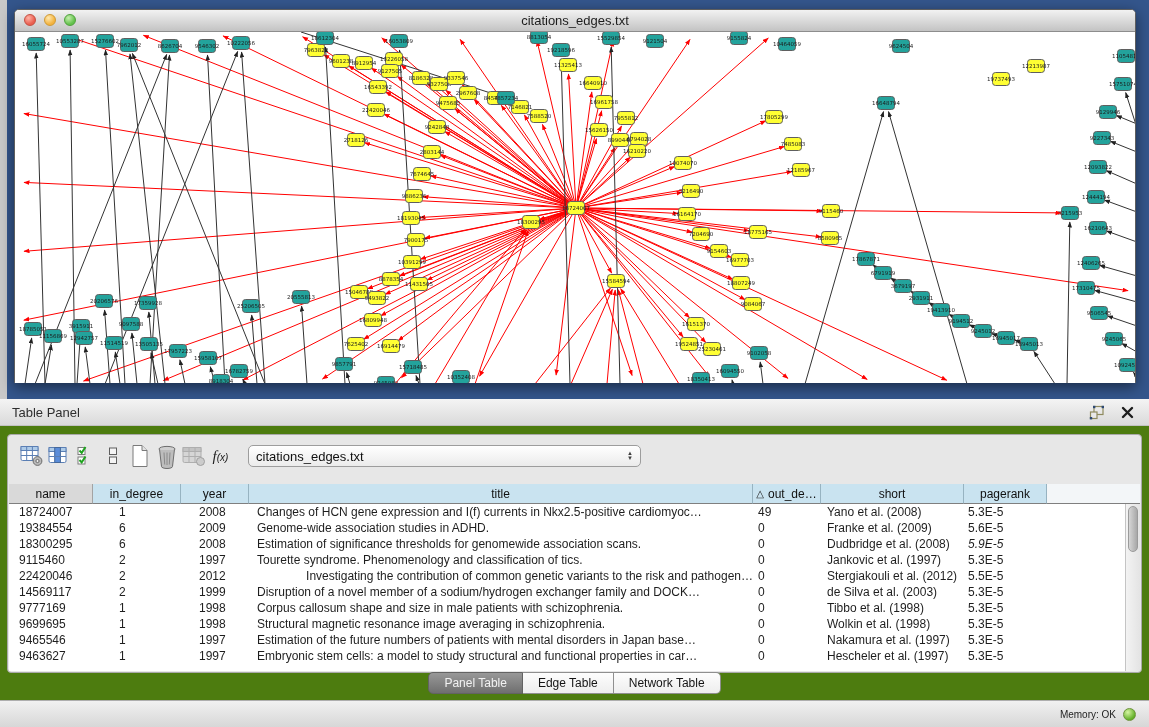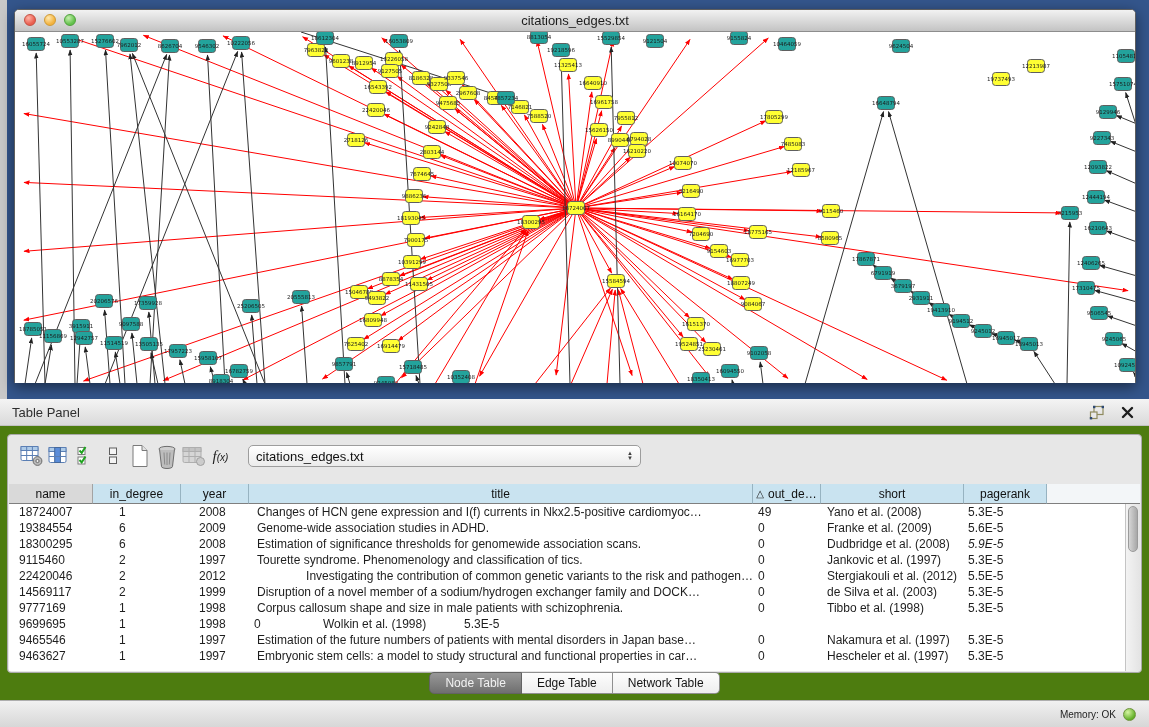--- a/index.html
+++ b/index.html
@@ -922,20 +922,21 @@
             <div class="td" style="width: 68px; padding-left: 18px;">1998</div>
             <div class="td" style="width: 504px; padding-left: 8px;">Corpus callosum shape and size in male patients with schizophrenia.</div>
             <div class="td" style="width: 68px; padding-left: 5px;">0</div>
             <div class="td" style="width: 143px; padding-left: 6px;">Tibbo et al. (1998)</div>
             <div class="td" style="width: 83px; padding-left: 4px;">5.3E-5</div>
           </div>
           <div class="tr">
             <div class="td" style="width: 84px; padding-left: 10px;">9699695</div>
             <div class="td" style="width: 88px; padding-left: 26px;">1</div>
             <div class="td" style="width: 68px; padding-left: 18px;">1998</div>
+            <div class="td" style="width: 504px; padding-left: 8px;">Structural magnetic resonance image averaging in schizophrenia.</div>
             <div class="td" style="width: 68px; padding-left: 5px;">0</div>
             <div class="td" style="width: 143px; padding-left: 6px;">Wolkin et al. (1998)</div>
             <div class="td" style="width: 83px; padding-left: 4px;">5.3E-5</div>
           </div>
           <div class="tr">
             <div class="td" style="width: 84px; padding-left: 10px;">9465546</div>
             <div class="td" style="width: 88px; padding-left: 26px;">1</div>
             <div class="td" style="width: 68px; padding-left: 18px;">1997</div>
             <div class="td" style="width: 504px; padding-left: 8px;">Estimation of the future numbers of patients with mental disorders in Japan base…</div>
             <div class="td" style="width: 68px; padding-left: 5px;">0</div>
@@ -952,21 +953,21 @@
             <div class="td" style="width: 83px; padding-left: 4px;">5.3E-5</div>
           </div>
         </div>
       <div class="vscroll">
         <div class="vthumb"></div>
       </div>
     </div>
   </div>
 
   <div class="tabs" id="tabs">
-      <div class="seg active">Node Table</div>
+      <div class="seg active">Panel Table</div>
       <div class="seg">Edge Table</div>
       <div class="seg">Network Table</div>
     </div>
 </div>
 
 <div id="status-bar">
   <span class="memory-text">Memory: OK</span>
   <span class="led"></span>
 </div>
 

